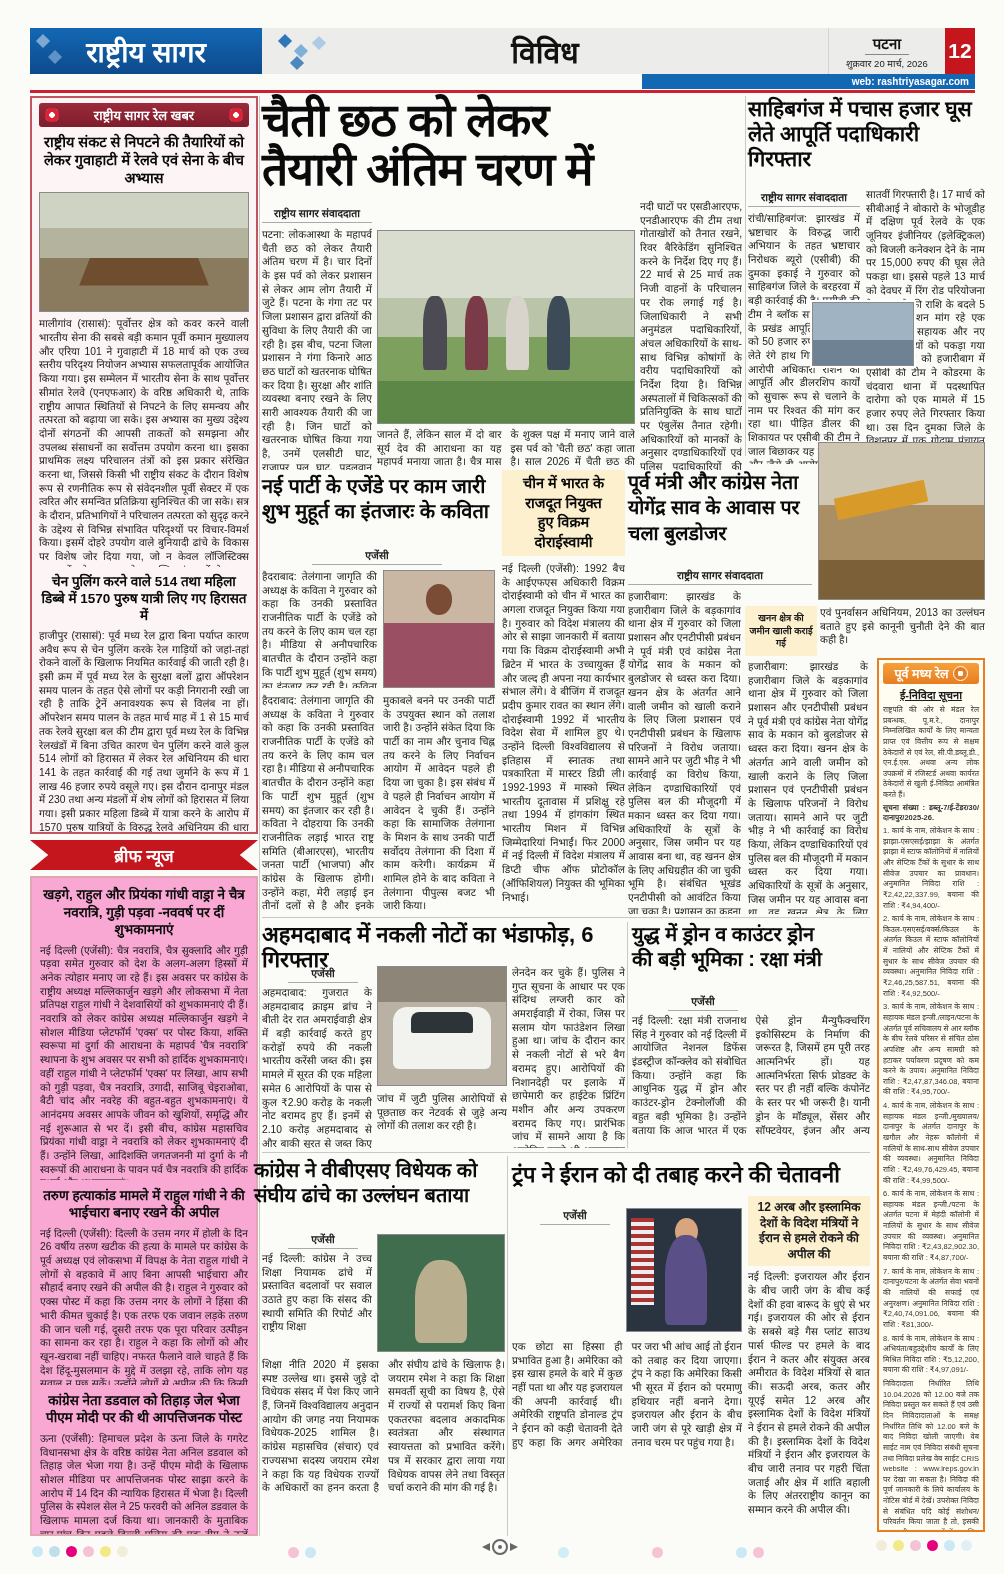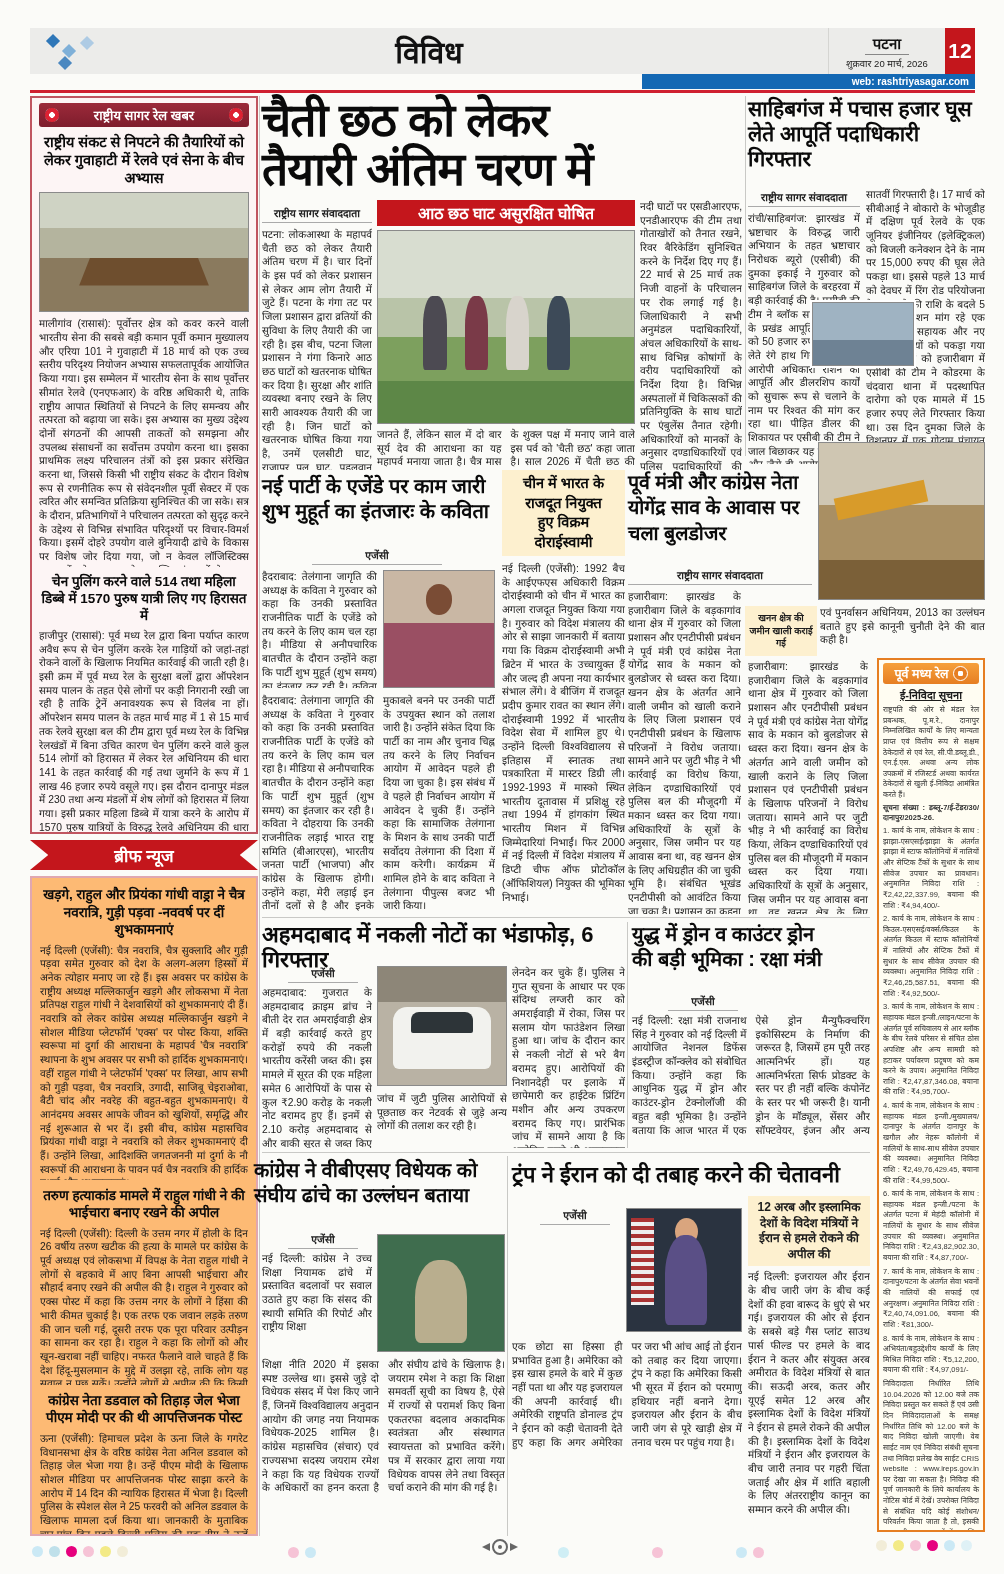--- a/index.html
+++ b/index.html
@@ -37,21 +37,21 @@
   .railbox{left:30px;top:96px;width:228px;height:738px;border:2px solid #c05560;background:#fdf5f5;
            box-sizing:border-box;padding:5px 7px;overflow:hidden;}
   .kicker{background:linear-gradient(180deg,#9c2a3a,#7e1c2c);color:#fff;font-weight:bold;font-size:13px;
           display:flex;align-items:center;justify-content:space-between;padding:3px 6px;border-radius:3px;}
   .train-ic{width:14px;height:14px;border-radius:50%;background:radial-gradient(circle,#fff 0 28%,#d23 30% 70%,#fff 72%);}
   .rail-hl{font-size:14.5px;line-height:1.25;text-align:center;margin:6px 0 5px;}
   .rail-hl2{font-size:13.5px;line-height:1.25;text-align:center;margin:7px 0 4px;}
   .briefband{left:30px;top:840px;width:228px;height:30px;background:var(--page_red);color:#fff;
              display:flex;align-items:center;justify-content:center;font-weight:bold;font-size:17px;
              clip-path:polygon(0 0,100% 0,92% 50%,100% 100%,0 100%,8% 50%);}
-  .briefbox{left:30px;top:876px;width:228px;height:660px;border:2px solid #e0a7b0;background:#fdba74;
+  .briefbox{left:30px;top:876px;width:228px;height:660px;border:2px solid #e0a7b0;background:#f9a8d4;
             box-sizing:border-box;padding:6px 8px;overflow:hidden;}
   .brief-hl{font-size:13.5px;line-height:1.3;text-align:center;margin:2px 0 5px;}
   
   .ph-meeting{background:linear-gradient(180deg,#cfd3c4 0 30%,#b4b49e 30% 55%,#8a7a5e 55% 100%);}
   .ph-meeting .tbl{position:absolute;left:22%;top:52%;width:56%;height:26%;background:#6e4e2e;transform:perspective(80px) rotateX(28deg);}
   .ph-ghat{background:linear-gradient(180deg,#d8ddd0 0 35%,#b9c4a8 35% 55%,#7da05e 55% 78%,#5d8747 78% 100%);}
   .ph-ghat .fig{position:absolute;bottom:28%;width:9%;height:38%;background:#4c4a52;border-radius:40% 40% 8% 8%;}
   .ph-woman{background:linear-gradient(180deg,#c9b7a4 0 45%,#9a4f63 45% 100%);}
   .ph-woman .head{position:absolute;left:38%;top:12%;width:24%;height:26%;border-radius:50%;background:#7a4c35;}
   .ph-sign{background:linear-gradient(180deg,#9fb3c2 0 60%,#6e8294 60% 100%);}
@@ -87,20 +87,25 @@
           display:flex;align-items:center;justify-content:center;padding:2px;box-sizing:border-box;}
   .arab-hl{background:var(--cream);font-weight:bold;font-size:12px;line-height:1.3;text-align:center;padding:4px 3px;}
   .compass{color:#555;}
 </style>
 </head>
 <body>
 
 <div class="page">
 
   <div class="abs mast">
+    <div class="mast-logo">
+      <span class="dia" style="left:8px;top:8px;background:#7fa8d0;"></span>
+      <span class="dia" style="left:20px;top:24px;background:#5e93c8;"></span>
+      <span>राष्ट्रीय सागर</span>
+    </div>
     <div class="mast-mid">
       <span class="dia" style="left:18px;top:8px;background:#2f77b8;"></span>
       <span class="dia" style="left:34px;top:18px;background:#7fb0d8;"></span>
       <span class="dia" style="left:52px;top:10px;background:#aecbe4;"></span>
       <span class="dia" style="left:30px;top:30px;background:#4b88c0;"></span>
       <span>विविध</span>
     </div>
     <div class="mast-right">
       <div class="mast-city">पटना</div>
       <div class="mast-date">शुक्रवार 20 मार्च, 2026</div>
@@ -133,21 +138,20 @@
     <div class="bt" style="max-height:236px;">नई दिल्ली (एजेंसी): चैत्र नवरात्रि, चैत्र सुक्लादि और गुड़ी पड़वा समेत गुरुवार को देश के अलग-अलग हिस्सों में अनेक त्योहार मनाए जा रहे हैं। इस अवसर पर कांग्रेस के राष्ट्रीय अध्यक्ष मल्लिकार्जुन खड़गे और लोकसभा में नेता प्रतिपक्ष राहुल गांधी ने देशवासियों को शुभकामनाएं दी हैं। नवरात्रि को लेकर कांग्रेस अध्यक्ष मल्लिकार्जुन खड़गे ने सोशल मीडिया प्लेटफॉर्म 'एक्स' पर पोस्ट किया, शक्ति स्वरूपा मां दुर्गा की आराधना के महापर्व 'चैत्र नवरात्रि' स्थापना के शुभ अवसर पर सभी को हार्दिक शुभकामनाएं। वहीं राहुल गांधी ने प्लेटफॉर्म 'एक्स' पर लिखा, आप सभी को गुड़ी पड़वा, चैत्र नवरात्रि, उगादी, साजिबू चेइराओबा, बैटी चांद और नवरेह की बहुत-बहुत शुभकामनाएं। ये आनंदमय अवसर आपके जीवन को खुशियों, समृद्धि और नई शुरूआत से भर दें। इसी बीच, कांग्रेस महासचिव प्रियंका गांधी वाड्रा ने नवरात्रि को लेकर शुभकामनाएं दी हैं। उन्होंने लिखा, आदिशक्ति जगतजननी मां दुर्गा के नौ स्वरूपों की आराधना के पावन पर्व चैत्र नवरात्रि की हार्दिक बधाई और शुभकामनाएं।</div>
     <div class="hl brief-hl" style="margin-top:7px;">तरुण हत्याकांड मामले में राहुल गांधी ने की भाईचारा बनाए रखने की अपील</div>
     <div class="bt" style="max-height:158px;">नई दिल्ली (एजेंसी): दिल्ली के उत्तम नगर में होली के दिन 26 वर्षीय तरुण खटीक की हत्या के मामले पर कांग्रेस के पूर्व अध्यक्ष एवं लोकसभा में विपक्ष के नेता राहुल गांधी ने लोगों से बहकावे में आए बिना आपसी भाईचारा और सौहार्द बनाए रखने की अपील की है। राहुल ने गुरुवार को एक्स पोस्ट में कहा कि उत्तम नगर के लोगों ने हिंसा की भारी कीमत चुकाई है। एक तरफ एक जवान लड़के तरुण की जान चली गई, दूसरी तरफ एक पूरा परिवार उत्पीड़न का सामना कर रहा है। राहुल ने कहा कि लोगों को और खून-खराबा नहीं चाहिए। नफरत फैलाने वाले चाहते हैं कि देश हिंदू-मुसलमान के मुद्दे में उलझा रहे, ताकि लोग यह सवाल न पूछ सकें। उन्होंने लोगों से अपील की कि किसी बहकावे में न आएं। देश की शक्ति हमारी एकता, भाईचारे और मोहब्बत में है। उन्होंने कहा, जोड़ो जोड़ो, भारत जोड़ो।</div>
     <div class="hl brief-hl" style="margin-top:7px;">कांग्रेस नेता डडवाल को तिहाड़ जेल भेजा पीएम मोदी पर की थी आपत्तिजनक पोस्ट</div>
     <div class="bt">ऊना (एजेंसी): हिमाचल प्रदेश के ऊना जिले के गगरेट विधानसभा क्षेत्र के वरिष्ठ कांग्रेस नेता अनिल डडवाल को तिहाड़ जेल भेजा गया है। उन्हें पीएम मोदी के खिलाफ सोशल मीडिया पर आपत्तिजनक पोस्ट साझा करने के आरोप में 14 दिन की न्यायिक हिरासत में भेजा है। दिल्ली पुलिस के स्पेशल सेल ने 25 फरवरी को अनिल डडवाल के खिलाफ मामला दर्ज किया था। जानकारी के मुताबिक चार-पांच दिन पहले दिल्ली पुलिस की एक टीम ने उन्हें पकड़ने के लिए गगरेट के घानारी क्षेत्र में दबिश दी थी, लेकिन डडवाल वहां नहीं मिले। मीडिया रिपोर्ट के मुताबिक दिल्ली पुलिस के समन पर बीते सोमवार को अनिल डडवाल खुद जांच में सहयोग के लिए दिल्ली पुलिस स्पेशल सेल के दफ्तर पहुंचे, जहां उनसे लंबी पूछताछ के बाद उन्हें गिरफ्तार कर लिया।</div>
   </div>
 
   <div class="abs hl hl-main" style="left:262px;top:96px;width:480px;height:104px;">चैती छठ को लेकर
 तैयारी अंतिम चरण में</div>
   <div class="abs byline" style="left:262px;top:206px;width:110px;">राष्ट्रीय सागर संवाददाता</div>
-  <div class="abs subhead-red" style="left:377px;top:200px;width:258px;height:26px;">आठ छठ घाट असुरक्षित घोषित</div>
   <div class="ph ph-ghat" style="left:377px;top:230px;width:258px;height:194px;">
     <div class="fig" style="left:18%;"></div>
     <div class="fig" style="left:34%;background:#7a3a48;"></div>
     <div class="fig" style="left:50%;background:#d8d4cc;"></div>
     <div class="fig" style="left:66%;background:#3d4a58;"></div>
   </div>
   <div class="abs bt" style="left:262px;top:228px;width:110px;height:242px;">पटना: लोकआस्था के महापर्व चैती छठ को लेकर तैयारी अंतिम चरण में है। चार दिनों के इस पर्व को लेकर प्रशासन से लेकर आम लोग तैयारी में जुटे हैं। पटना के गंगा तट पर जिला प्रशासन द्वारा व्रतियों की सुविधा के लिए तैयारी की जा रही है। इस बीच, पटना जिला प्रशासन ने गंगा किनारे आठ छठ घाटों को खतरनाक घोषित कर दिया है। सुरक्षा और शांति व्यवस्था बनाए रखने के लिए सारी आवश्यक तैयारी की जा रही है। जिन घाटों को खतरनाक घोषित किया गया है, उनमें एलसीटी घाट, राजापुर पुल घाट, पहलवान घाट, बांस घाट, शिव घाट, दीदारगंज घाट पूर्वी, रिक्खवगंज घाट और बुड्डिलऐसी घाट शामिल हैं। बता दें कि वर्ष में दो बार महापर्व छठ मनाया जाता है। आमतौर पर लोग कार्तिक मास के छठ को बड़े स्तर पर</div>
   <div class="abs bt cols2" style="left:377px;top:428px;width:258px;height:42px;">जानते हैं, लेकिन साल में दो बार सूर्य देव की आराधना का यह महापर्व मनाया जाता है। चैत्र मास के शुक्ल पक्ष में मनाए जाने वाले इस पर्व को 'चैती छठ' कहा जाता है। साल 2026 में चैती छठ की शुरूआत 22 मार्च से होने जा रही है। महापर्व की शुरूआत 22 मार्च को नहाय-खाय के साथ होगी, जिसके बाद 23 मार्च को व्रती खरना का अनुष्ठान करेंगी। व्रत के तीसरे दिन यानी 24 मार्च को अस्ताचलगामी सूर्य को अर्घ्य दिया जाएगा तथा 25 मार्च को उदीयमान सूर्य को अर्घ्य देने के साथ महापर्व का समापन होगा।</div>
   <div class="abs bt" style="left:640px;top:200px;width:102px;height:270px;">नदी घाटों पर एसडीआरएफ, एनडीआरएफ की टीम तथा गोताखोरों को तैनात रखने, रिवर बैरिकेडिंग सुनिश्चित करने के निर्देश दिए गए हैं। 22 मार्च से 25 मार्च तक निजी वाहनों के परिचालन पर रोक लगाई गई है। जिलाधिकारी ने सभी अनुमंडल पदाधिकारियों, अंचल अधिकारियों के साथ-साथ विभिन्न कोषांगों के वरीय पदाधिकारियों को निर्देश दिया है। विभिन्न अस्पतालों में चिकित्सकों की प्रतिनियुक्ति के साथ घाटों पर एंबुलेंस तैनात रहेगी। अधिकारियों को मानकों के अनुसार दण्डाधिकारियों एवं पुलिस पदाधिकारियों की प्रतिनियुक्ति करने तथा अन्य आवश्यक संसाधनों सहित गोताखोरों और जवानों के साथ आठ टीमों को तैनात किया गया है।</div>
 

